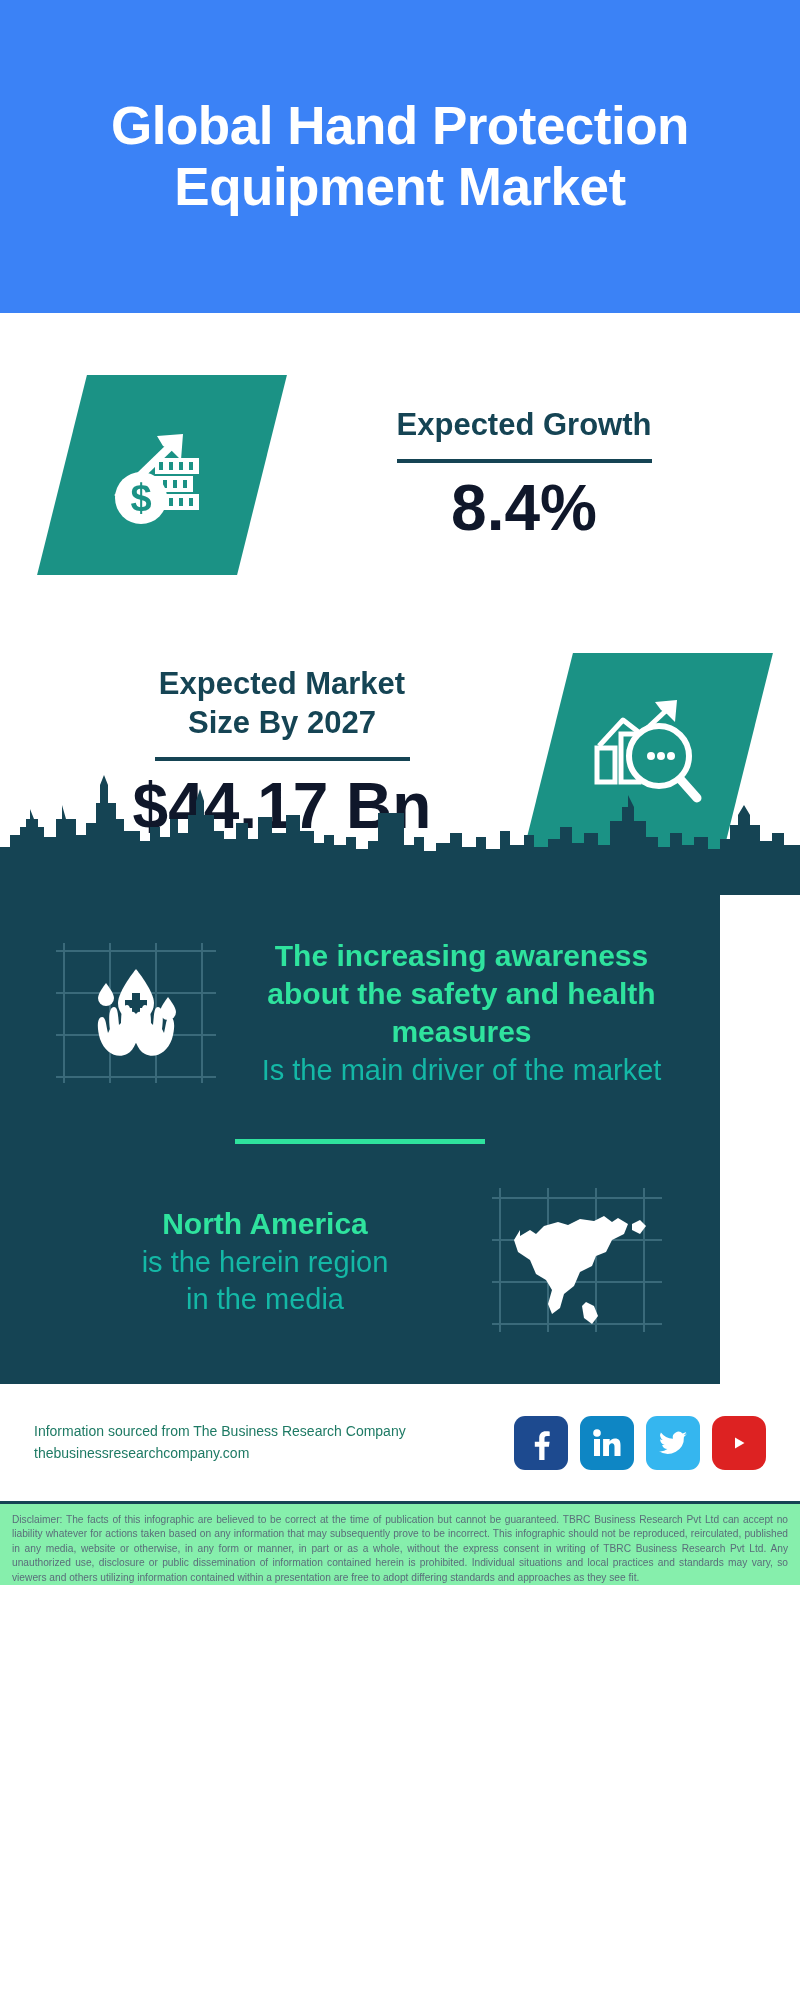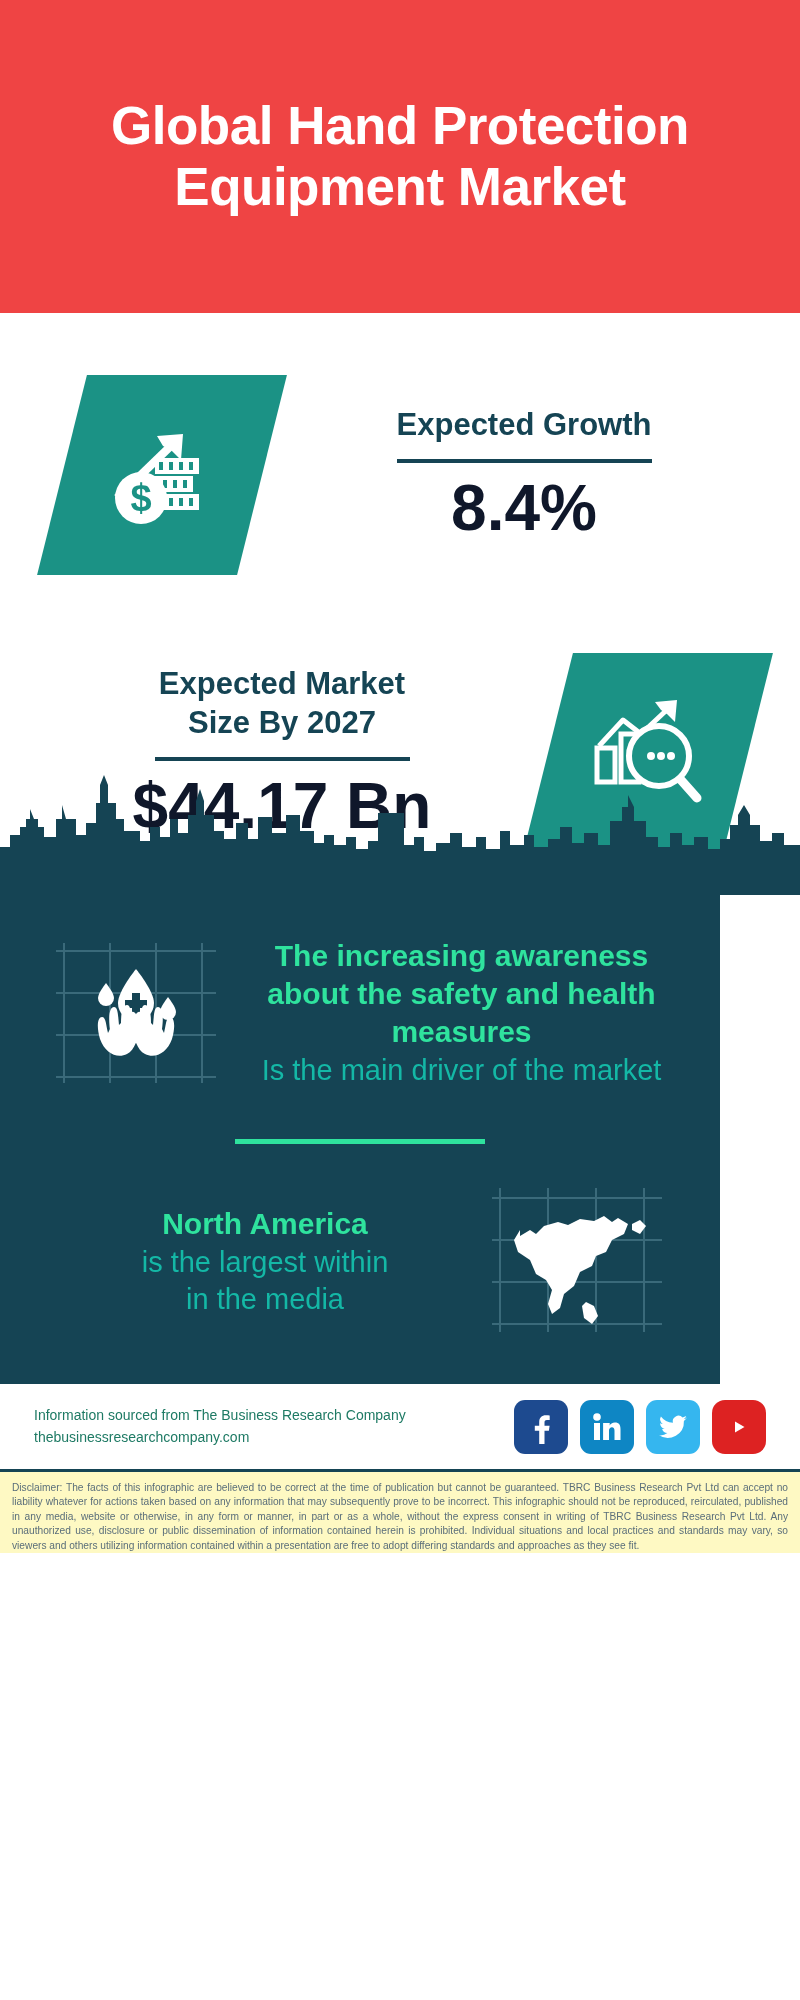--- a/index.html
+++ b/index.html
@@ -11,21 +11,21 @@
   .page {
     width:800px;
     height:2000px;
     position:relative;
     overflow:hidden;
     background:#ffffff;
   }
 
   
   .header {
-    background:#ef4444;
+    background:#3b82f6;
     height:313px;
     display:flex;
     align-items:center;
     justify-content:center;
     padding:0 44px;
   }
   .header-title {
     color:#ffffff;
     font-size:53px;
     line-height:1.15;
@@ -131,21 +131,21 @@
     display:flex;
     align-items:center;
     padding:6px 48px 40px 48px;
   }
   .region-text { flex:1; text-align:center; }
   .region-icon { flex:0 0 auto; width:190px; }
 
   
   .footer {
     background:#ffffff;
-    height:88px;
+    height:120px;
     display:flex;
     align-items:center;
     padding:0 34px;
     border-bottom:3px solid #154454;
   }
   .source { flex:1; }
   .source-line {
     color:#1e7a64;
     font-size:14px;
     line-height:1.55;
@@ -156,21 +156,21 @@
     border-radius:11px;
     display:flex; align-items:center; justify-content:center;
   }
   .s-fb { background:#1d4a8f; }
   .s-li { background:#0e86c4; }
   .s-tw { background:#35b6ef; }
   .s-yt { background:#dd2222; border-radius:13px; }
 
   
   .disclaimer {
-    background:#fef9c3;
+    background:#86efac;
     padding:9px 12px 0 12px;
   }
   .disclaimer p {
     color:#5a6e7a;
     font-size:10.2px;
     line-height:1.42;
     text-align:justify;
   }
 </style>
 </head>
@@ -281,21 +281,21 @@
         <span class="highlight">The increasing awareness about the safety and health measures</span>
         <span class="subtext">Is the main driver of the market</span>
       </div>
     </div>
 
     <div class="mid-divider"></div>
 
     <div class="region">
       <div class="region-text">
         <span class="highlight">North America</span>
-        <span class="subtext">is the largest within</span>
+        <span class="subtext">is the herein region</span>
         <span class="subtext">in the media</span>
       </div>
       <div class="region-icon">
         <svg width="190" height="160" viewBox="0 0 190 160">
           <g stroke="#3a6a7a" stroke-width="2" fill="none">
             <line x1="18" y1="8" x2="18" y2="152"></line>
             <line x1="66" y1="8" x2="66" y2="152"></line>
             <line x1="114" y1="8" x2="114" y2="152"></line>
             <line x1="162" y1="8" x2="162" y2="152"></line>
             <line x1="10" y1="18" x2="180" y2="18"></line>

